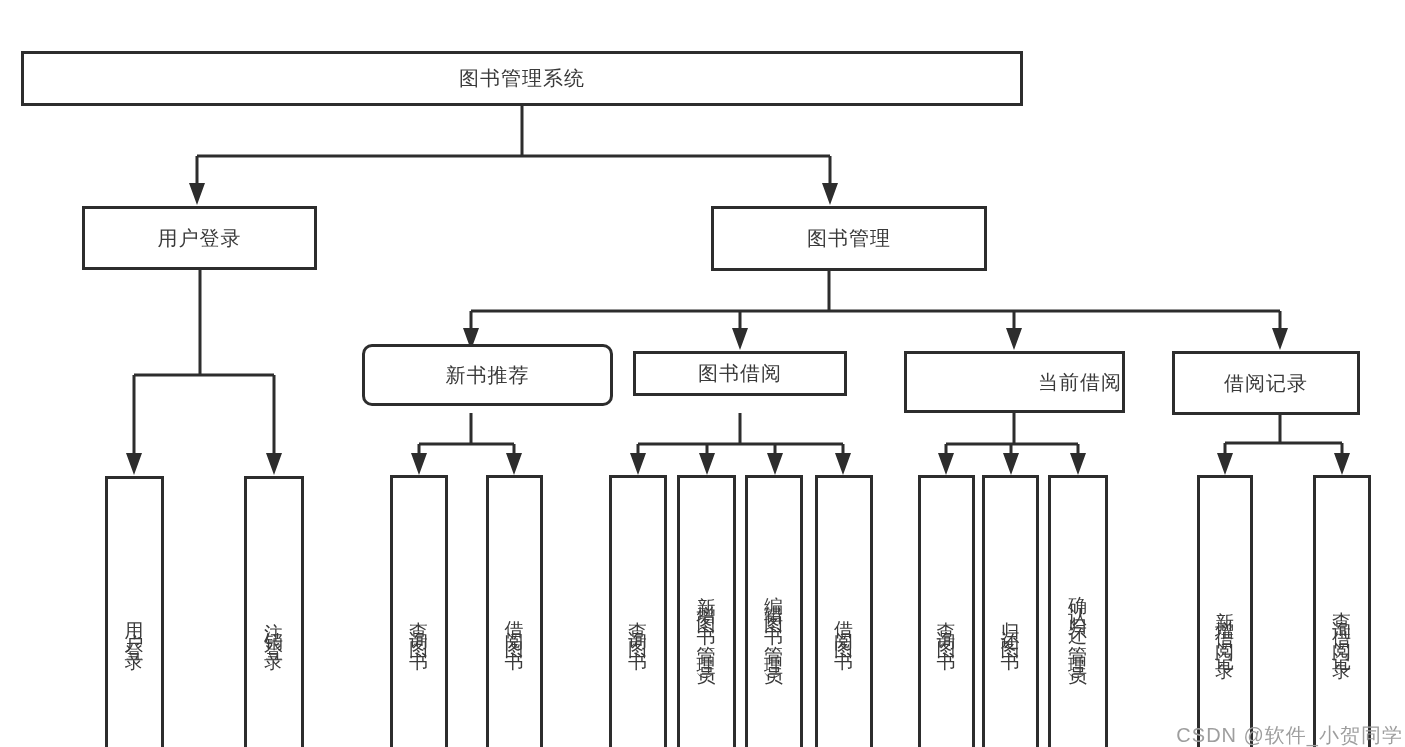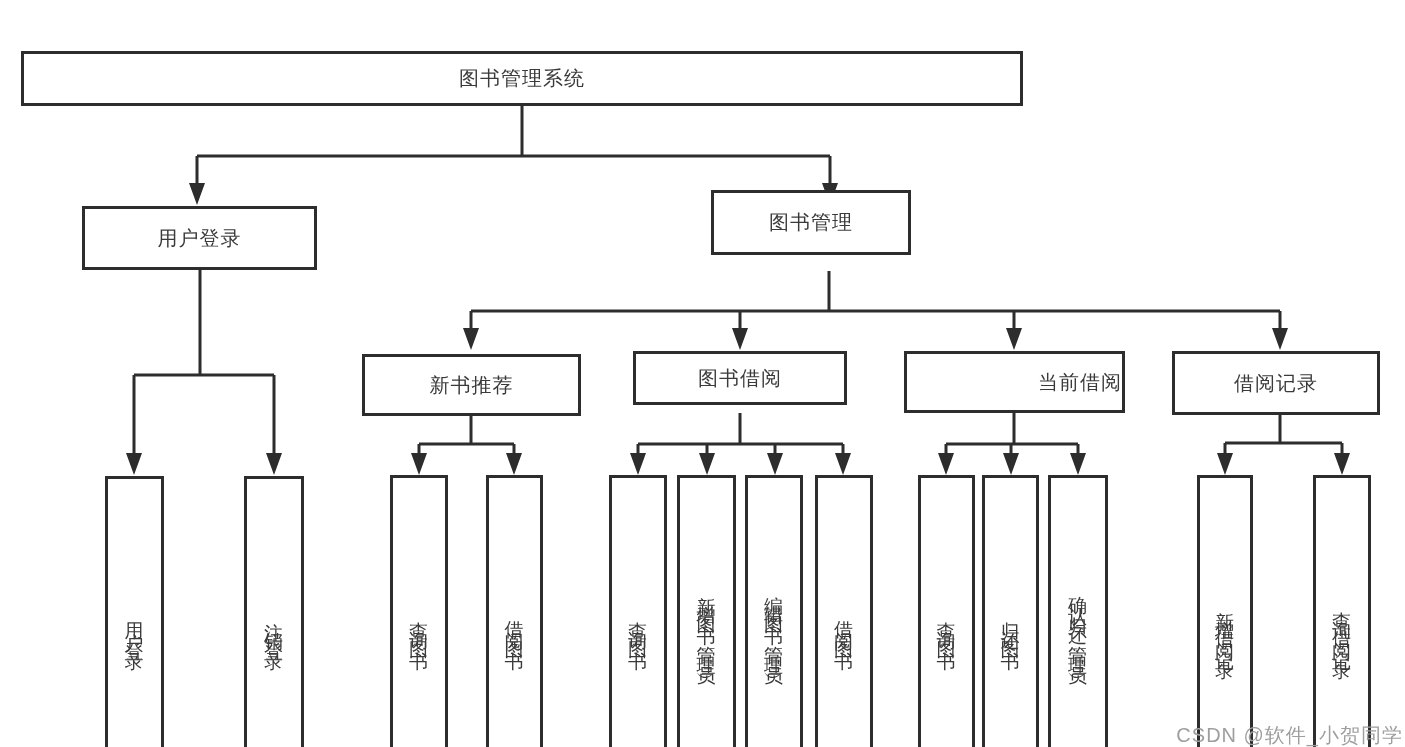--- a/index.html
+++ b/index.html
@@ -106,34 +106,34 @@
              M1334 415 L1350 415 L1342 437 Z"></path>
   </svg>
 
   <div class="box h" style="left:21px; top:13px; width:1002px; height:55px;">
     <span class="label">图书管理系统</span>
   </div>
 
   <div class="box h" style="left:82px; top:168px; width:235px; height:64px;">
     <span class="label">用户登录</span>
   </div>
-  <div class="box h" style="left:711px; top:152px; width:200px; height:65px;">
+  <div class="box h" style="left:711px; top:168px; width:276px; height:65px;">
     <span class="label">图书管理</span>
   </div>
 
-  <div class="box h" style="left:362px; top:316px; width:219px; height:62px;">
+  <div class="box h" style="left:362px; top:306px; width:251px; height:62px;border-radius:10px;">
     <span class="label">新书推荐</span>
   </div>
-  <div class="box h" style="left:633px; top:313px; width:214px; height:54px;">
+  <div class="box h" style="left:633px; top:313px; width:214px; height:45px;">
     <span class="label">图书借阅</span>
   </div>
   <div class="box h" style="left:904px; top:313px; width:221px; height:62px;justify-content:flex-end;">
     <span class="label">当前借阅</span>
   </div>
-  <div class="box h" style="left:1172px; top:313px; width:208px; height:64px;justify-content:center;">
+  <div class="box h" style="left:1172px; top:313px; width:188px; height:64px;justify-content:center;">
     <span class="label">借阅记录</span>
   </div>
 
   <div class="box v" style="left:105px; top:438px; width:59px; height:302px;">
     <span class="label">用户登录</span>
   </div>
   <div class="box v" style="left:244px; top:438px; width:60px; height:302px;">
     <span class="label">注销登录</span>
   </div>
 

